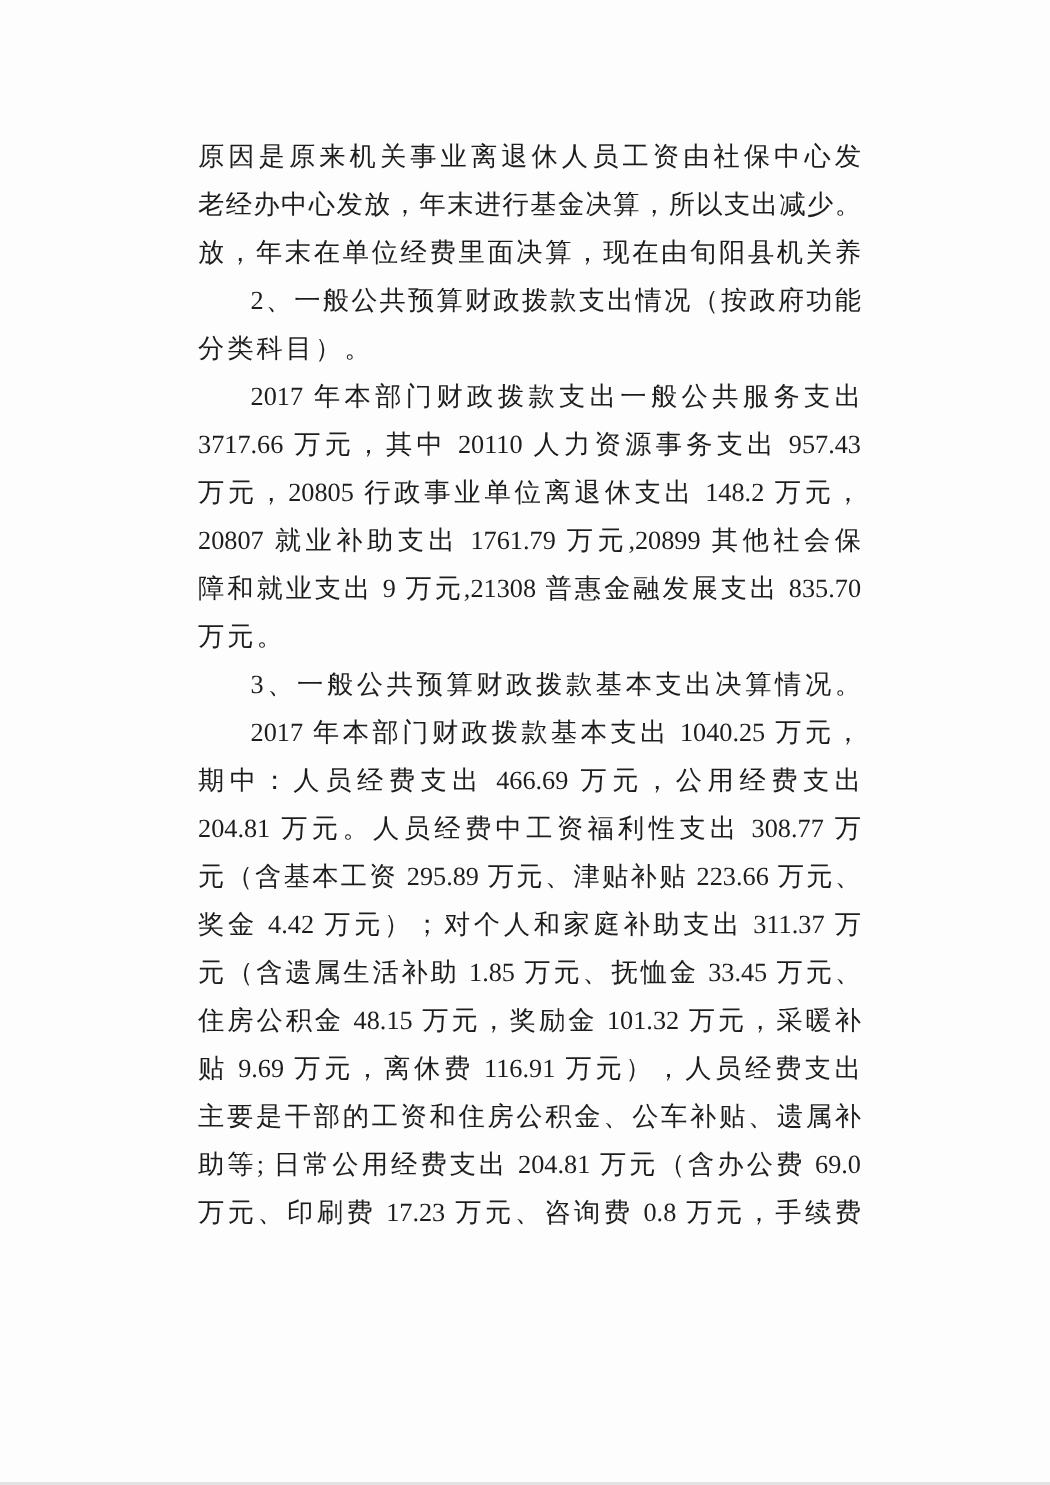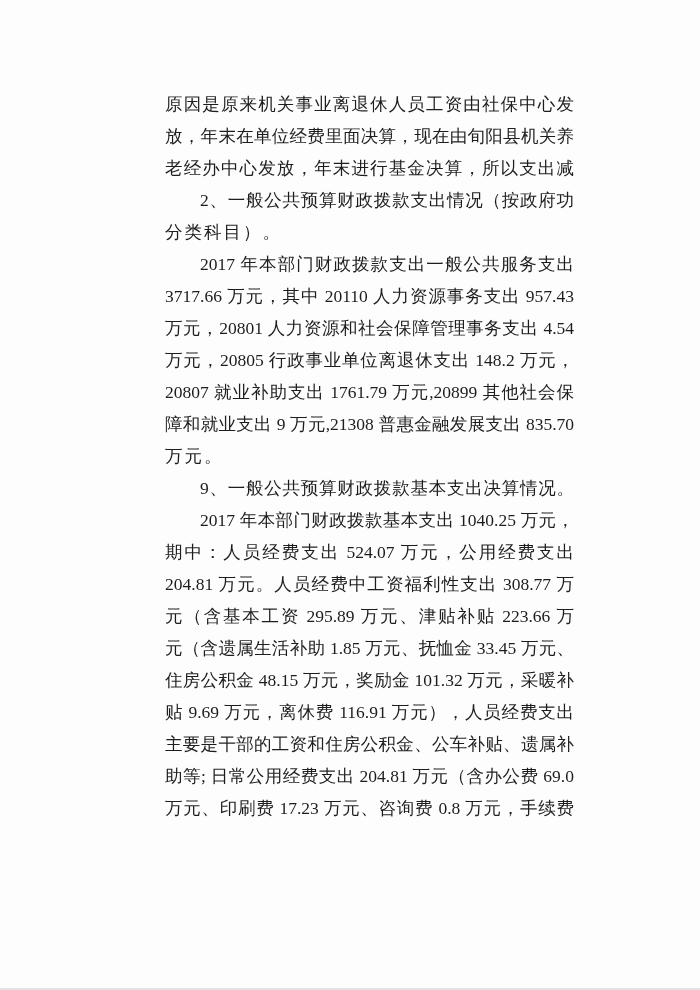--- a/index.html
+++ b/index.html
@@ -24,54 +24,53 @@
     left: 132px;
     top: 88px;
     width: 442px;
   }
   .ln {
     height: 32px;
     line-height: 32px;
     text-align: justify;
     text-align-last: justify;
     overflow: hidden;
-    margin-left: 33px;
   }
   .ln.nj {
     text-align: center;
     text-align-last: left;
     letter-spacing: 2px;
   }
   .ln.ind {
     text-indent: 35px;
     font-family: Liberation Serif, serif;
   }
 </style>
 </head>
 <body>
 
 <div class="page">
   <div class="text-block">
     <div class="ln">原因是原来机关事业离退休人员工资由社保中心发</div>
+    <div class="ln">老经办中心发放，年末进行基金决算，所以支出减少。</div>
     <div class="ln">放，年末在单位经费里面决算，现在由旬阳县机关养</div>
-    <div class="ln">老经办中心发放，年末进行基金决算，所以支出减少。</div>
     <div class="ln ind">2、一般公共预算财政拨款支出情况（按政府功能</div>
     <div class="ln nj">分类科目）。</div>
     <div class="ln ind">2017 年本部门财政拨款支出一般公共服务支出</div>
     <div class="ln">3717.66 万元，其中 20110 人力资源事务支出 957.43</div>
-    <div class="ln">万元，20801 人力资源和社会保障管理事务支出 4.54</div>
     <div class="ln">万元，20805 行政事业单位离退休支出 148.2 万元，</div>
     <div class="ln">20807 就业补助支出 1761.79 万元,20899 其他社会保</div>
     <div class="ln">障和就业支出 9 万元,21308 普惠金融发展支出 835.70</div>
     <div class="ln nj">万元。</div>
-    <div class="ln ind">9、一般公共预算财政拨款基本支出决算情况。</div>
+    <div class="ln ind">3、一般公共预算财政拨款基本支出决算情况。</div>
     <div class="ln ind">2017 年本部门财政拨款基本支出 1040.25 万元，</div>
-    <div class="ln">期中：人员经费支出 524.07 万元，公用经费支出</div>
+    <div class="ln">期中：人员经费支出 466.69 万元，公用经费支出</div>
     <div class="ln">204.81 万元。人员经费中工资福利性支出 308.77 万</div>
     <div class="ln">元（含基本工资 295.89 万元、津贴补贴 223.66 万元、</div>
+    <div class="ln">奖金 4.42 万元）；对个人和家庭补助支出 311.37 万</div>
     <div class="ln">元（含遗属生活补助 1.85 万元、抚恤金 33.45 万元、</div>
     <div class="ln">住房公积金 48.15 万元，奖励金 101.32 万元，采暖补</div>
     <div class="ln">贴 9.69 万元，离休费 116.91 万元），人员经费支出</div>
     <div class="ln">主要是干部的工资和住房公积金、公车补贴、遗属补</div>
     <div class="ln">助等; 日常公用经费支出 204.81 万元（含办公费 69.0</div>
     <div class="ln">万元、印刷费 17.23 万元、咨询费 0.8 万元，手续费</div>
   </div>
 </div>
 
 </body></html>

